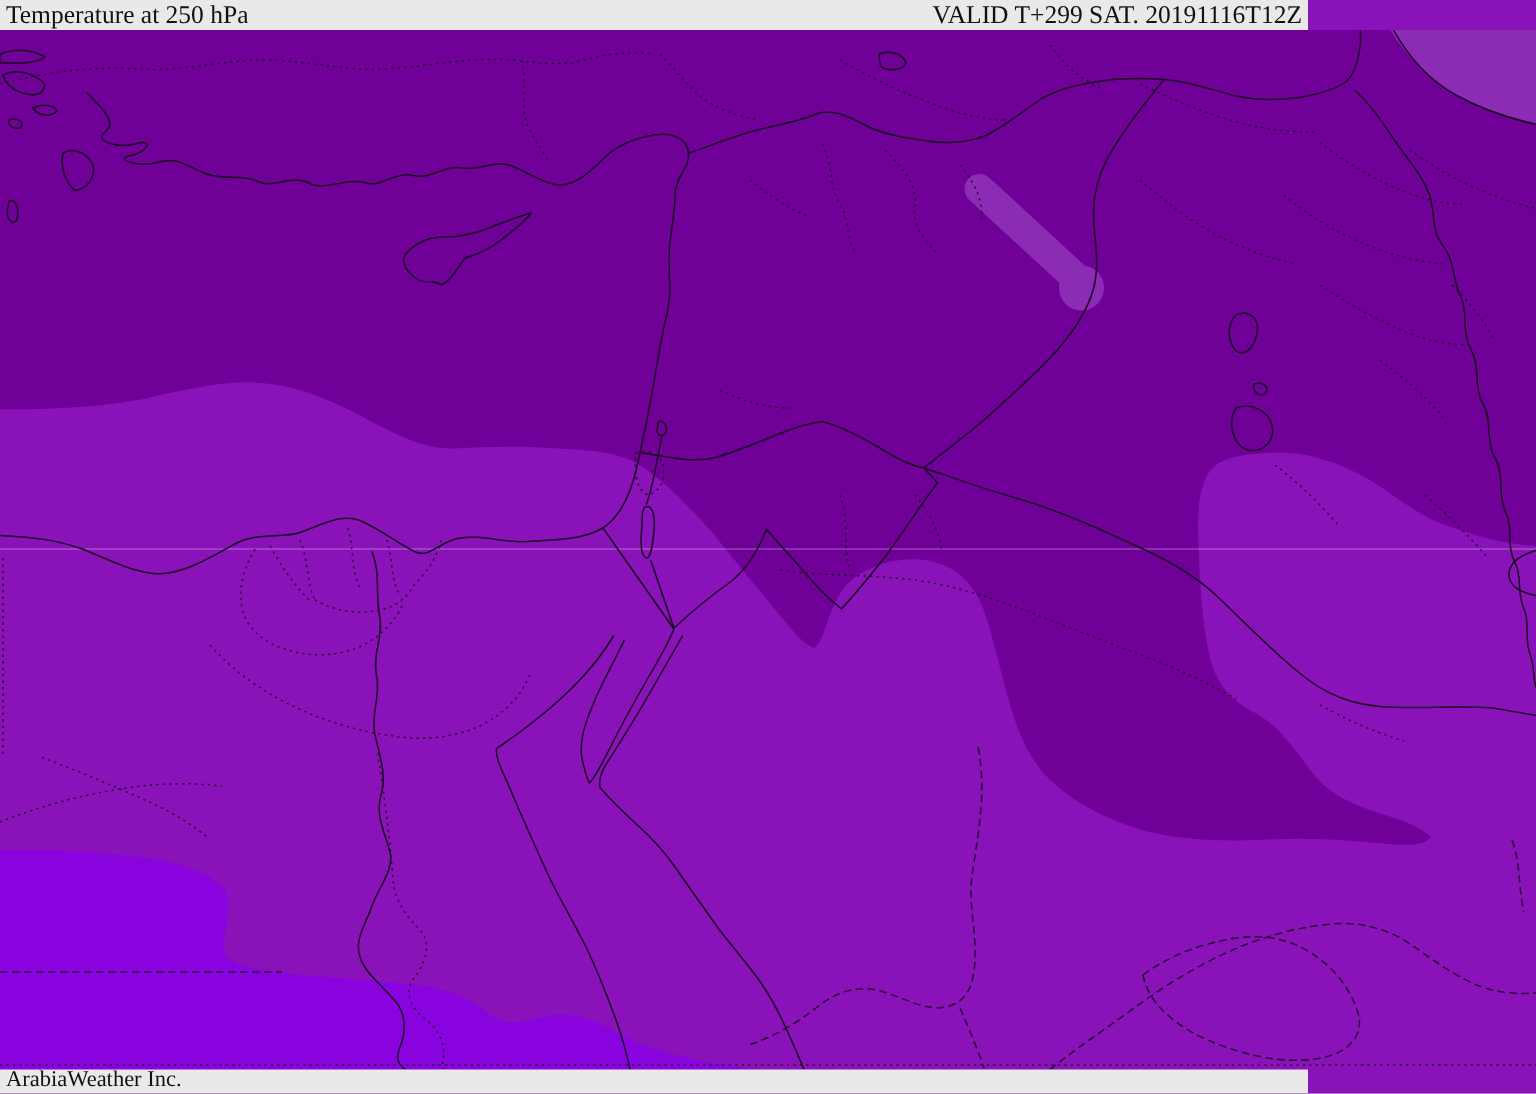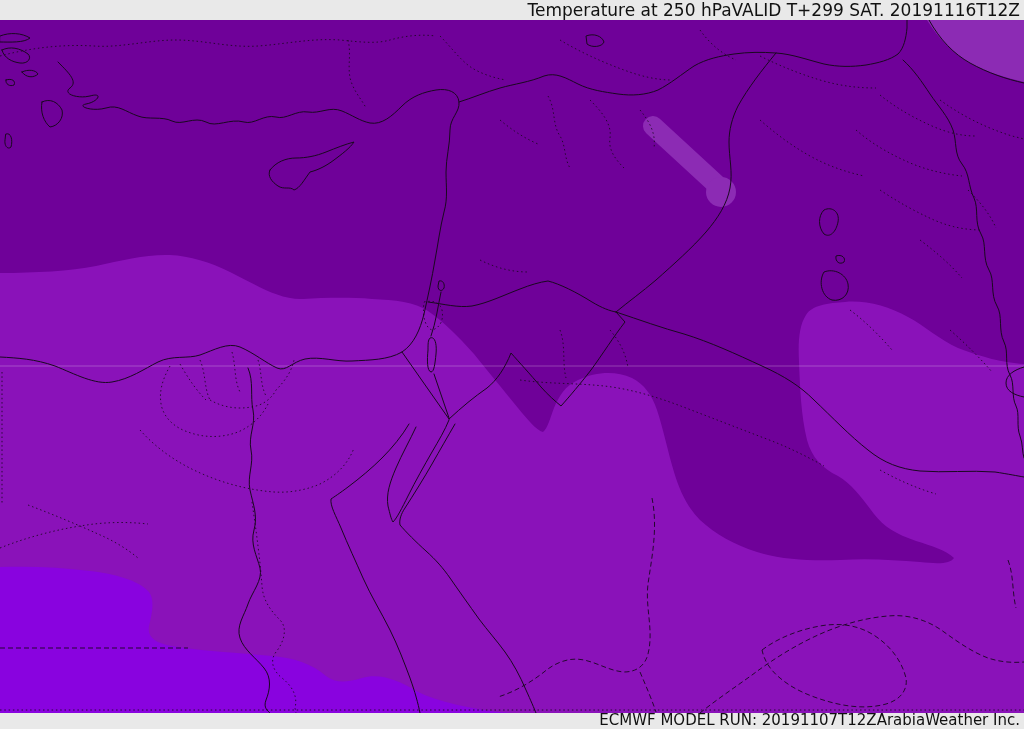--- a/index.html
+++ b/index.html
@@ -2,24 +2,24 @@
 <html style="--bar_bg: #E9E9E9; --bar_text: #111111; --zone_dark: #6F0199; --zone_medium: #8A12B9; --zone_bright: #8903DF; --zone_accent: #8C2BB4; --border_line: #1A0820; --gridline_light: rgba(255,255,255,0.25);"><head>
 <meta charset="utf-8">
 <style>
   html,body{margin:0;padding:0;background:#cccccc;}
   #screen{
     position:relative;width:1024px;height:729px;overflow:hidden;
     font-family:"DejaVu Sans","Liberation Sans",sans-serif;
     background:var(--zone_medium,#8A12B9);
   }
   .bar{
-    position:absolute;left:0;width:1024px;background:var(--bar_bg,#E9E9E9);
-    color:var(--bar_text,#111111);display:flex;justify-content:flex-end;
+    position:absolute;left:0;width:872px;background:var(--bar_bg,#E9E9E9);
+    color:var(--bar_text,#111111);display:flex;justify-content:space-between;
     align-items:flex-end;box-sizing:border-box;padding:0 4px;
-    white-space:nowrap;overflow:visible;z-index:3;
+    white-space:nowrap;overflow:visible;z-index:3;font-family:Liberation Serif, serif;
   }
   .bar.header{top:0;height:20px;font-size:17px;line-height:20px;}
   .bar.footer{bottom:0;height:16px;font-size:15px;line-height:17px;}
   svg.map{position:absolute;top:20px;left:0;z-index:1;display:block;}
   .coast{fill:none;stroke:var(--border_line,#1A0820);stroke-width:1;stroke-linejoin:round;stroke-linecap:round;}
   .dot{fill:none;stroke:var(--border_line,#1A0820);stroke-width:1;stroke-dasharray:1.5,2.8;opacity:.85;}
   .dash{fill:none;stroke:var(--border_line,#1A0820);stroke-width:1;stroke-dasharray:5,3;opacity:.9;}
   .lake{fill:none;stroke:var(--border_line,#1A0820);stroke-width:1;}
 </style>
 </head>
@@ -185,17 +185,16 @@
       <path class="dash" d="M0,648 L188,648"></path>
       <path class="dash" d="M652,498 C658,528 652,556 648,584 C645,608 654,630 648,654 C645,666 636,672 624,672 C610,671 598,663 584,660 C570,657 556,662 544,672 C530,683 514,692 498,697"></path>
       <path class="dash" d="M700,713 C716,700 734,688 752,675 C772,660 794,646 818,635 C840,625 864,618 888,616 C908,614 928,620 944,632 C958,642 972,652 988,658 C1000,662 1012,663 1024,662"></path>
       <path class="dash" d="M762,650 C778,638 798,630 820,626 C842,622 862,626 878,638 C892,648 902,662 906,678 C908,690 900,700 886,704 C868,709 848,707 830,702 C812,697 794,690 780,678 C770,670 764,660 762,650 Z"></path>
       <path class="dash" d="M1008,560 C1014,576 1012,592 1016,608"></path>
       <path class="dash" d="M640,672 C646,686 652,700 656,712"></path>
     </g>
   </svg>
 
   <div class="bar footer">
-    <span>ECMWF MODEL RUN: 20191107T12Z</span>
     <span>ArabiaWeather Inc.</span>
   </div>
 
 </div>
 
 </body></html>

